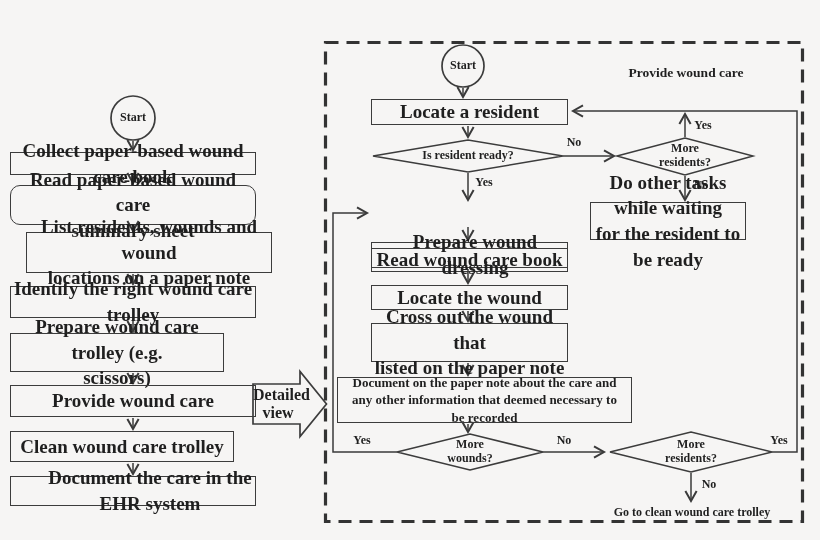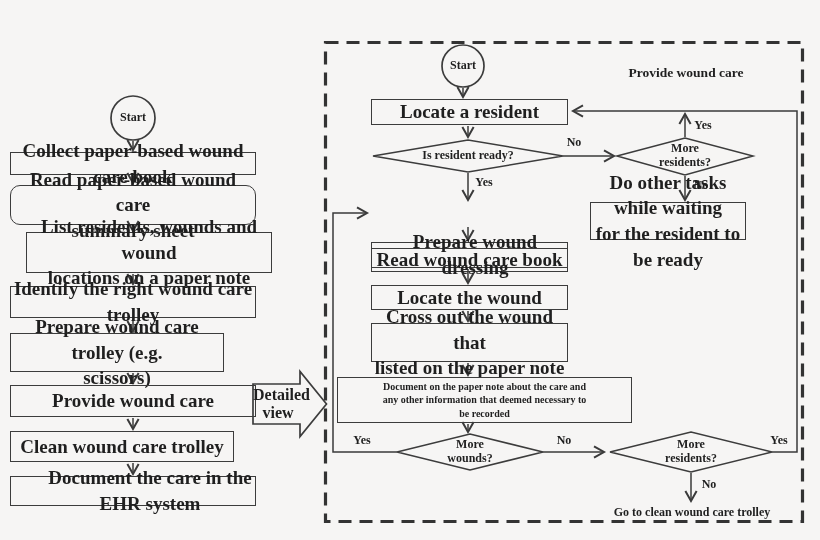--- a/index.html
+++ b/index.html
@@ -15,21 +15,21 @@
     display:flex;align-items:center;justify-content:center;
     text-align:center;font-weight:bold;font-size:19px;line-height:1.35;
     white-space:pre-line;padding:1px 2px;
   }
   .lbl{
     position:absolute;transform:translate(-50%,-50%);
     font-weight:bold;font-size:12px;line-height:1.15;
     text-align:center;white-space:pre-line;
   }
   .nowrap{white-space:nowrap;}
-  .small{font-size:10px;}
+  .small{font-size:13px;}
 </style>
 </head>
 <body>
 
 <div class="canvas">
 
   <svg class="layer" width="820" height="540" viewBox="0 0 820 540">
     <defs>
       <marker id="vee" viewBox="0 0 12 12" refX="10" refY="6" markerWidth="10" markerHeight="10" orient="auto-start-reverse">
         <path d="M2,1.5 L10,6 L2,10.5" fill="none" stroke="#3a3a3a" stroke-width="1.6"></path>

